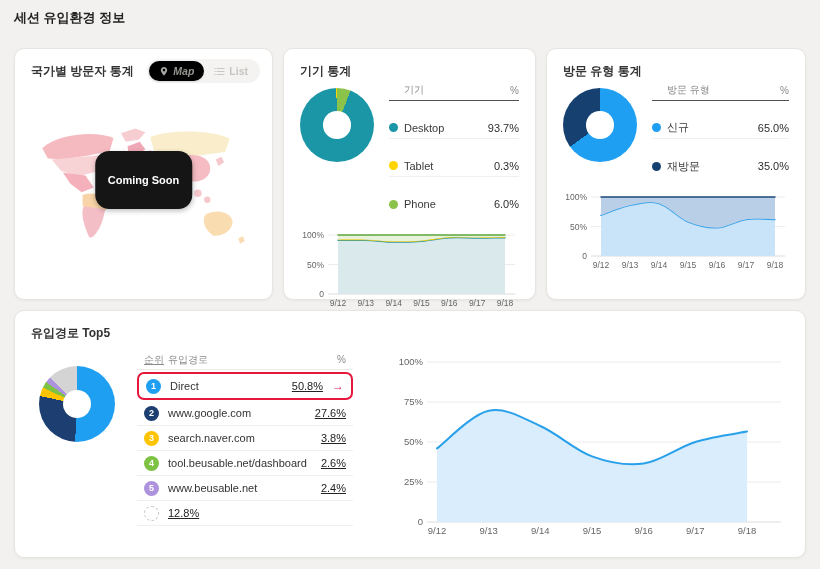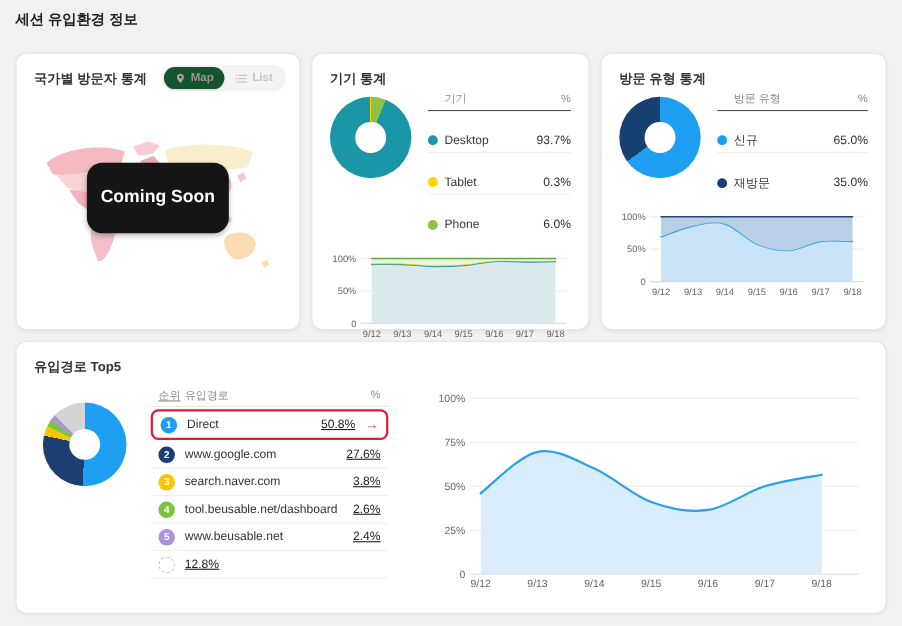--- a/index.html
+++ b/index.html
@@ -30,28 +30,28 @@
   .toggle {
     position:absolute; top:10px; right:12px;
     background:#F4F3F1; border-radius:13px; display:flex; padding:2px;
   }
   .seg {
     display:flex; align-items:center; gap:4px;
     border:none; background:transparent; cursor:pointer;
     font-family:inherit; font-size:10.5px; font-weight:700;
     color:#C7C5C2; padding:4px 10px; border-radius:11px;
   }
-  .seg.active { background:#14532d; color:#979591; box-shadow:0 1px 2px rgba(0,0,0,.10); }
+  .seg.active { background:#000000; color:#979591; box-shadow:0 1px 2px rgba(0,0,0,.10);font-style:italic; }
   .seg svg { display:block; }
 
   .map-wrap { position:relative; height:205px; margin-top:6px; }
   .map-wrap svg { width:100%; height:100%; }
   .coming-soon {
     position:absolute; left:50%; top:46%; transform:translate(-50%,-50%);
-    background:#151515; color:#fff; font-size:16px; font-weight:700;
+    background:#151515; color:#fff; font-size:11px; font-weight:700;
     padding:23px 13px; border-radius:14px; white-space:nowrap;
     box-shadow:0 2px 5px rgba(0,0,0,.25);
   }
 
   
   .donut { position:relative; border-radius:50%; flex:none; }
   .donut::after { content:""; position:absolute; inset:31.5%; background:#fff; border-radius:50%; }
   .donut-sm { width:74px; height:74px; margin-top:8px; }
   .donut-lg { width:76px; height:76px; margin:22px 0 0 8px; }
 

